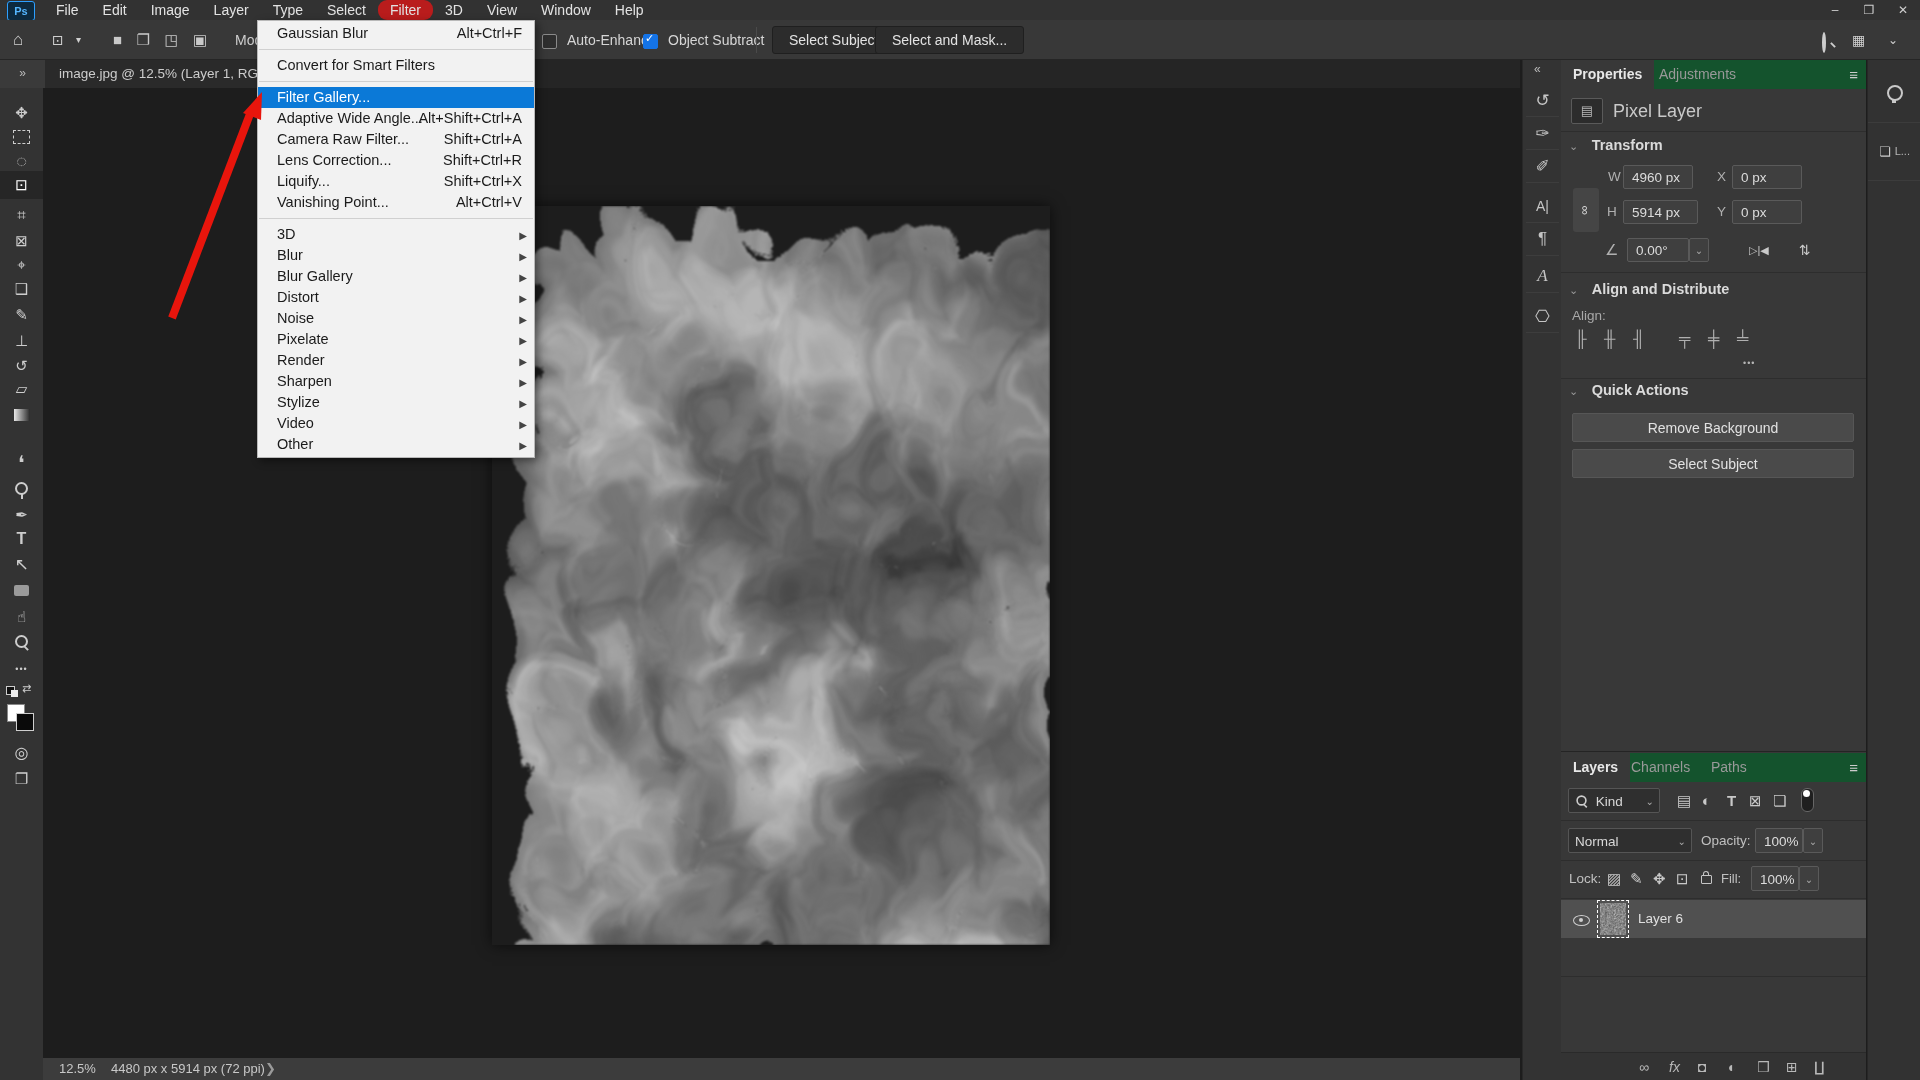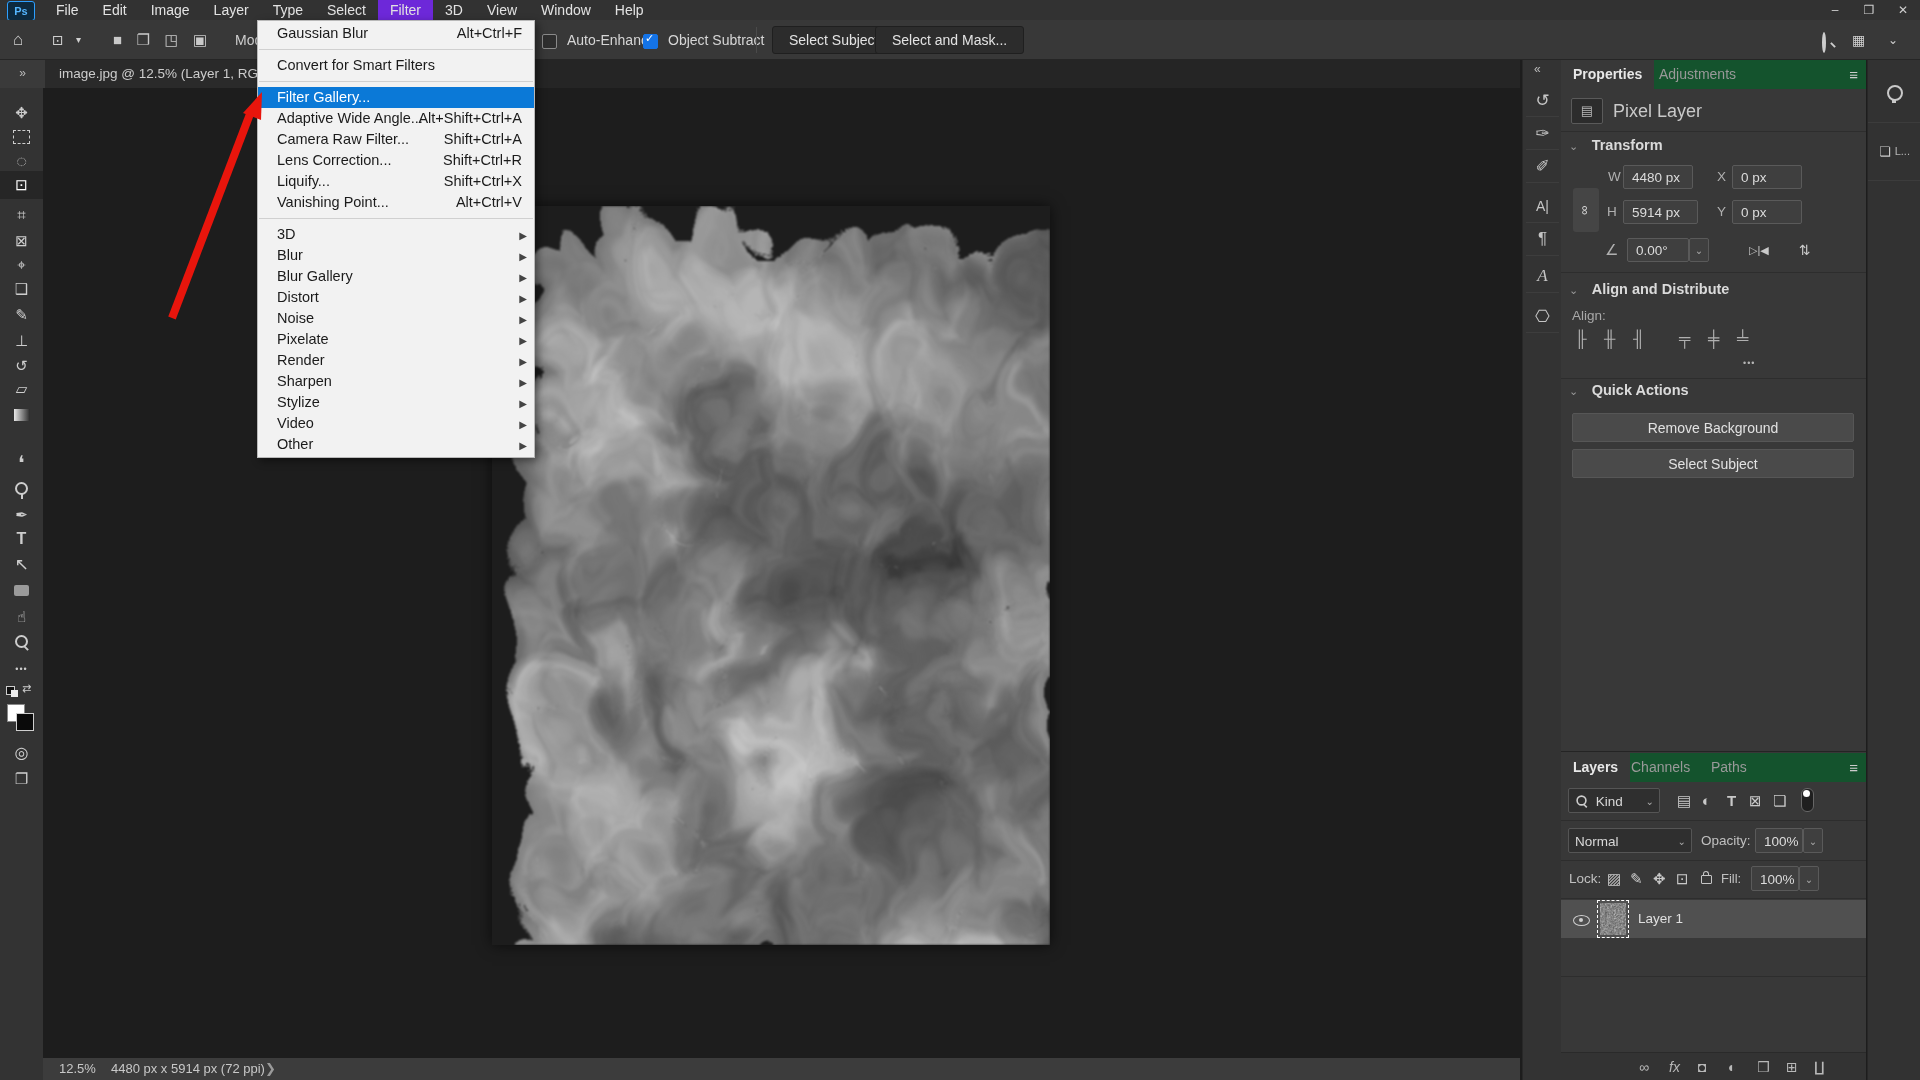--- a/index.html
+++ b/index.html
@@ -8,21 +8,21 @@
        -webkit-font-smoothing:antialiased;}
   .abs{position:absolute;}
 
   
   #titlebar{left:0;top:0;width:1920px;height:20px;background:#323232;}
   #ps-logo{left:7px;top:1px;width:26px;height:18px;border:1px solid #2d9fff;border-radius:3px;
            background:#0d2a3f;color:#55b6ff;font-size:11px;font-weight:bold;
            display:flex;align-items:center;justify-content:center;}
   #menus{left:44px;top:0;height:20px;display:flex;}
   .tm{padding:0 12px;font-size:14px;line-height:20px;color:#e2e2e2;}
-  .tm.active{background:#6d28d9;}
+  .tm.active{background:#b91c1c;border-radius:9px;}
   #winctl{right:0;top:0;height:20px;display:flex;}
   .wc{width:34px;text-align:center;font-size:12px;line-height:20px;color:#cfcfcf;}
 
   
   #optionsbar{left:0;top:20px;width:1920px;height:40px;background:#383838;border-bottom:1px solid #252525;box-sizing:border-box;}
   .ob-ic{color:#cfcfcf;font-size:17px;line-height:40px;}
   .modebox{display:inline-block;margin:0 5px;font-size:15px;color:#c9c9c9;}
   .cb{width:13px;height:13px;border:1px solid #8a8a8a;border-radius:2px;display:inline-block;vertical-align:-2px;background:#2e2e2e;}
   .cb.on{background:#1473e6;border-color:#1473e6;position:relative;}
   .cb.on:after{content:"✓";position:absolute;left:1px;top:-3px;color:#fff;font-size:11px;}
@@ -377,21 +377,21 @@
     <div class="pdiv" style="top:71px;"></div>
 
     <span class="abs" style="left:8px;top:76px;">
       <span class="chev">⌄</span>
       <span class="sechead">Transform</span>
     </span>
     <div class="linkbox" style="left:12px;top:128px;">
         <span style="display:inline-block;transform:rotate(90deg);font-size:13px;">∞</span>
       </div>
     <span class="flabel" style="left:47px;top:105px;">W</span>
-    <div class="field" style="left:62px;top:105px;width:70px;">4480 px</div>
+    <div class="field" style="left:62px;top:105px;width:70px;">4960 px</div>
     <span class="flabel" style="left:156px;top:105px;">X</span>
     <div class="field" style="left:171px;top:105px;width:70px;">0 px</div>
     <span class="flabel" style="left:46px;top:140px;">H</span>
     <div class="field" style="left:62px;top:140px;width:75px;">5914 px</div>
     <span class="flabel" style="left:156px;top:140px;">Y</span>
     <div class="field" style="left:171px;top:140px;width:70px;">0 px</div>
     <span class="flabel" style="left:44px;top:178px;font-size:15px;">∠</span>
     <div class="field" style="left:66px;top:178px;width:62px;">0.00°</div>
     <div class="field" style="left:128px;top:178px;width:20px;text-align:center;padding-left:0;color:#aaa;font-size:10px;">⌄</div>
     <span class="abs" style="left:188px;top:178px;line-height:24px;font-size:11px;color:#c9c9c9;">▷|◀</span>
@@ -463,21 +463,21 @@
       <span class="eye"></span>
       <span class="lthumb selb">
         <svg width="26" height="32" xmlns="http://www.w3.org/2000/svg">
           <filter id="gnoise">
               <feTurbulence type="fractalNoise" baseFrequency="0.55" numOctaves="2" seed="3"></feTurbulence>
           <feColorMatrix type="saturate" values="0"></feColorMatrix>
             </filter>
           <rect width="26" height="32" fill="#888" filter="url(#gnoise)"></rect>
         </svg>
       </span>
-      <span class="lname">Layer 1</span>
+      <span class="lname">Layer 6</span>
     </div>
     <div class="pdiv" style="top:916px;"></div>
 
     <div id="lbottom">
       <span class="bic" style="left:78px;">∞</span>
       <span class="bic" style="left:108px;font-style:italic;">fx</span>
       <span class="bic" style="left:137px;">◘</span>
       <span class="bic" style="left:167px;">◐</span>
       <span class="bic" style="left:196px;">❒</span>
       <span class="bic" style="left:225px;">⊞</span>

